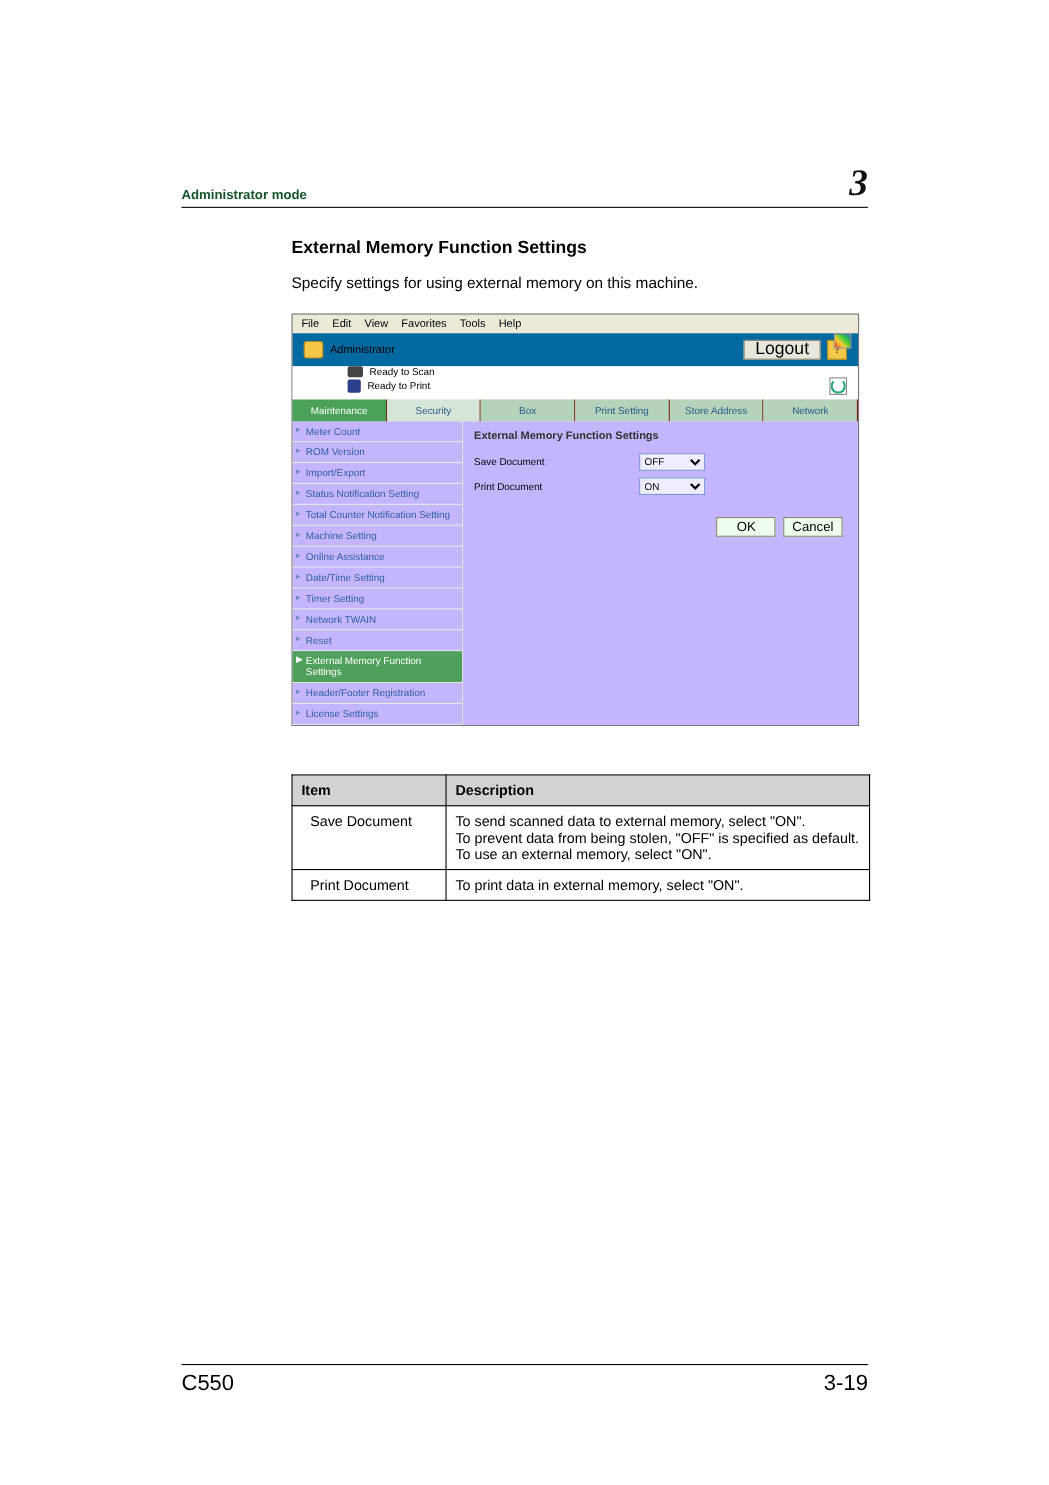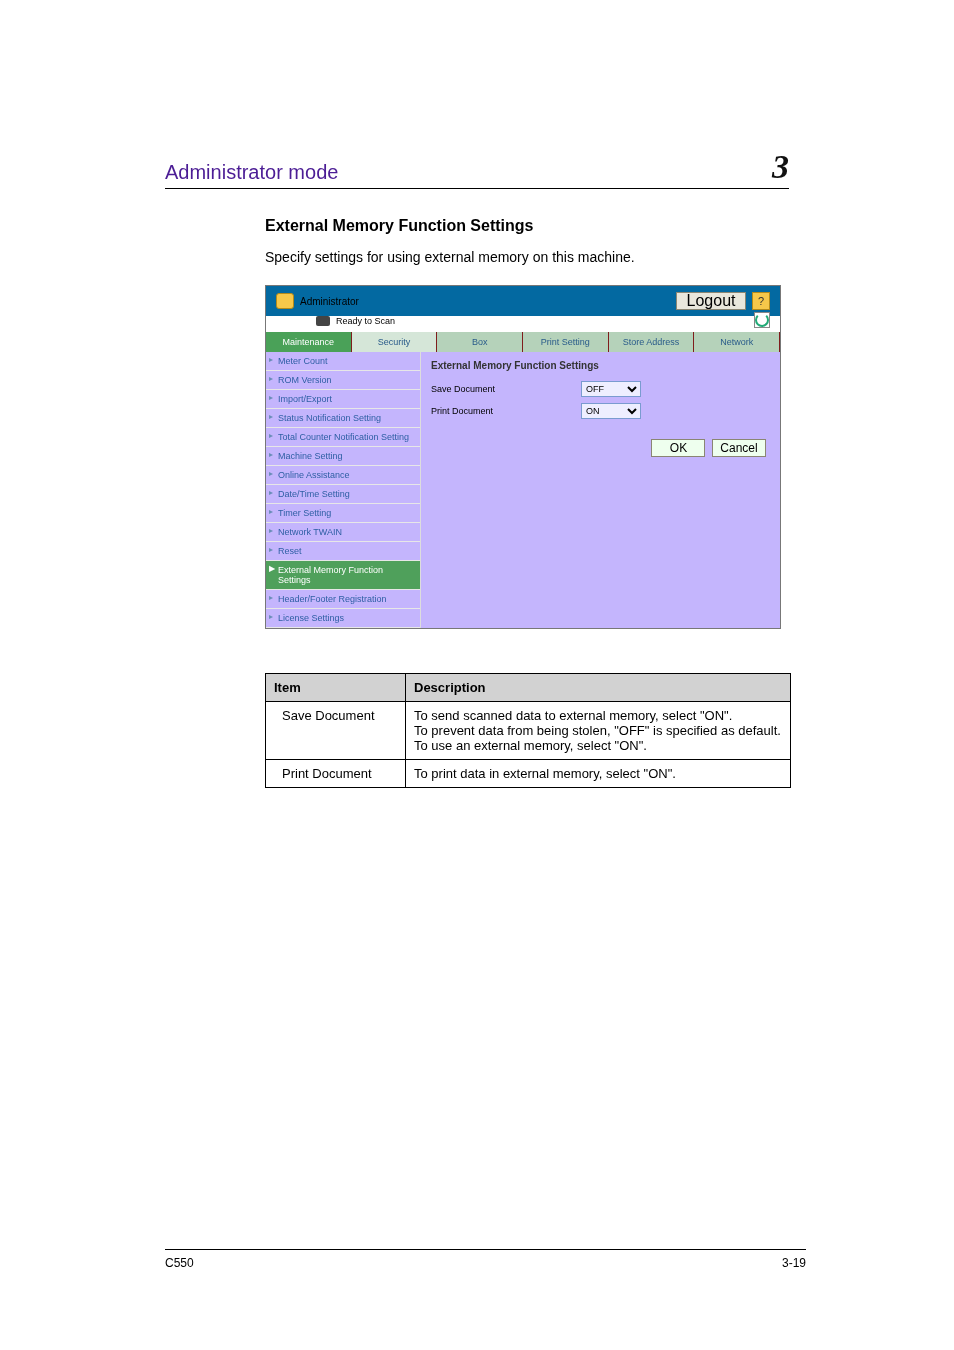--- a/index.html
+++ b/index.html
@@ -16,23 +16,23 @@
   }
   .running-head {
     display: flex;
     justify-content: space-between;
     align-items: flex-end;
     border-bottom: 1px solid #000;
     padding-bottom: 4px;
     margin-bottom: 28px;
   }
   .running-head-title {
-    font-size: 20px;
-    font-weight: normal;
-    color: #4c1d95;
+    font-size: 12px;
+    font-weight: bold;
+    color: #14532d;
   }
   .chapter-num {
     font-size: 34px;
     font-weight: bold;
     font-style: italic;
     color: #111;
     font-family: "Times New Roman", serif;
     line-height: 1;
   }
   .content {
@@ -171,54 +171,69 @@
     margin-bottom: 30px;
   }
   table.desc th, table.desc td {
     border:1px solid #000; padding:6px 8px; vertical-align:top; text-align:left;
   }
   table.desc th { background:#d2d2d2; font-weight:bold; }
   table.desc td.item { padding-left:16px; width:140px; }
 
   
   .pagefoot {
-    position:absolute; bottom:80px; left:165px; right:148px;
+    position:absolute; bottom:80px; left:165px; right:165px;
     border-top:1px solid #000; padding-top:6px;
-    display:flex; justify-content:space-between; font-size:12px;
+    display:flex; justify-content:space-between; font-size:20px;
   }
 </style>
 </head>
 <body>
 
 <div class="page">
 
   <div class="running-head">
     <span class="running-head-title">Administrator mode</span>
     <span class="chapter-num">3</span>
   </div>
 
   <div class="content">
     <h3 class="section-h">External Memory Function Settings</h3>
     <p class="bodytext">Specify settings for using external memory on this machine.</p>
 
     <div class="shot">
 
 
+      <div class="menubar-wrap">
+        <div class="menubar">
+          <span>File</span>
+          <span>Edit</span>
+          <span>View</span>
+          <span>Favorites</span>
+          <span>Tools</span>
+          <span>Help</span>
+        </div>
+        <span class="ie-flag"></span>
+      </div>
 
       <div class="app-head">
         <span class="icn-yellow"></span>
         <span class="role-label">Administrator</span>
         <span class="logout-btn">Logout</span>
         <span class="help-sq">?</span>
       </div>
 
       <div class="statusrow">
         <div class="line">
           <span class="icn-scan"></span>
           <span>Ready to Scan</span>
+        </div>
+        <div class="line">
+          <span class="icn-print"></span>
+          <span>Ready to Print</span>
         </div>
         <span class="refresh-icn"></span>
       </div>
 
       <div class="tabs">
         <div class="active">Maintenance</div>
         <div class="sub">Security</div>
         <div>Box</div>
         <div>Print Setting</div>
         <div>Store Address</div>

